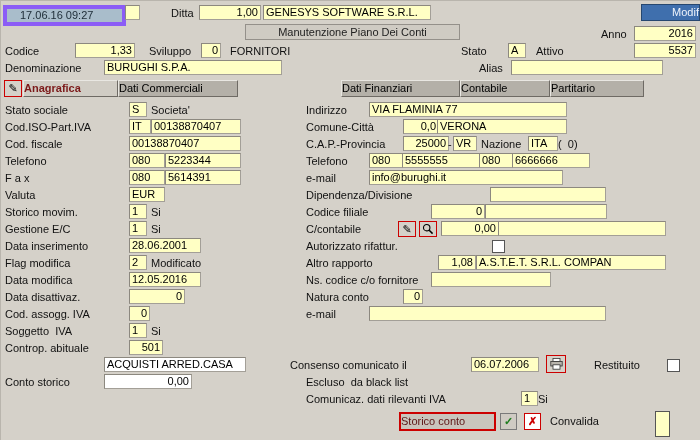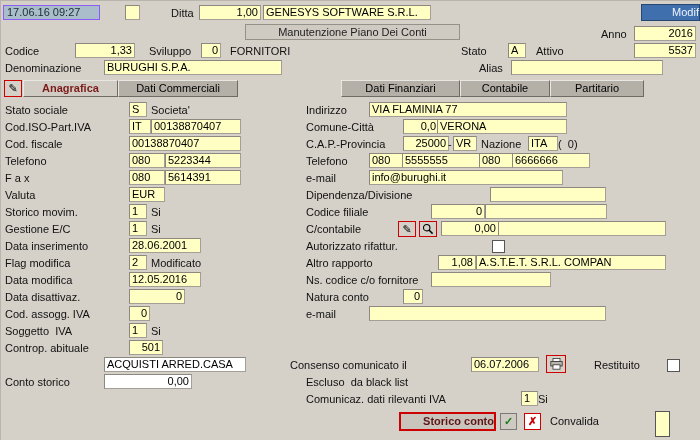--- a/index.html
+++ b/index.html
@@ -6,35 +6,35 @@
   .screen{position:relative;width:700px;height:440px;background:#d5d1c9;
     font-family:"Liberation Sans",sans-serif;font-size:11px;overflow:hidden;
     border-top:1px solid #b9b5ad;border-left:1px solid #b9b5ad}
   .lbl{position:absolute;white-space:pre;line-height:13px;color:#111}
   .fld{position:absolute;height:13px;line-height:13px;background:#ffffc4;
     border:1px solid #a39f97;border-top-color:#8c887f;border-left-color:#8c887f;
     padding:0 2px;white-space:pre;overflow:hidden;color:#000}
   .fld.r{text-align:right}
   .fld.w{background:#ffffff}
   .dt{position:absolute;height:13px;line-height:13px;background:#a9bdcb;
-    border:1px solid #8b5cf6;padding:0 3px;color:#1c2b36}
+    border:4px solid #8b5cf6;padding:0 13px;color:#1c2b36}
   .btn-modif{position:absolute;height:15px;line-height:15px;background:#3f6fad;
     color:#eef3fb;text-align:right;border:1px solid #26476f;cursor:pointer}
   .titlebar{position:absolute;height:14px;line-height:14px;background:#cfcbc3;
     border:1px solid #94908a;text-align:center;color:#222}
   .tab{position:absolute;height:15px;line-height:15px;background:#b4b0a8;
     border:1px solid;border-color:#e9e7e2 #6e6a64 #6e6a64 #e9e7e2;
-    text-align:center;color:#000;cursor:pointer;white-space:nowrap;overflow:hidden}
+    text-align:left;color:#000;cursor:pointer;white-space:nowrap;overflow:hidden}
   .tab.active{background:#d0ccc4;color:#7c1a1a;font-weight:bold}
   .iconbtn{position:absolute;width:16px;height:14px;background:#d5d1c9;
     border:1px solid #cc0000;display:flex;align-items:center;justify-content:center;
     font-size:11px;cursor:pointer}
   .chk{position:absolute;width:11px;height:11px;background:#fff;border:1px solid #555}
   .btn-storico{position:absolute;height:15px;line-height:15px;background:#c9c5bd;
-    border:2px solid #cc0000;color:#5d1616;font-weight:bold;text-align:right;cursor:pointer}
+    border:2px solid #cc0000;color:#5d1616;font-weight:normal;text-align:left;cursor:pointer}
   .convbtn{position:absolute;width:15px;height:15px;line-height:15px;text-align:center;
     font-weight:bold;cursor:pointer}
   .convbtn.ok{background:#cfcbc3;border:1px solid #7a7a7a;color:#1e7d1e}
   .convbtn.no{background:#ffffff;border:1px solid #cc0000;color:#cc0000}
   .ybox{position:absolute;background:#ffffc4;border:1px solid #555}
 </style>
 </head>
 <body>
 
 <div class="screen">

